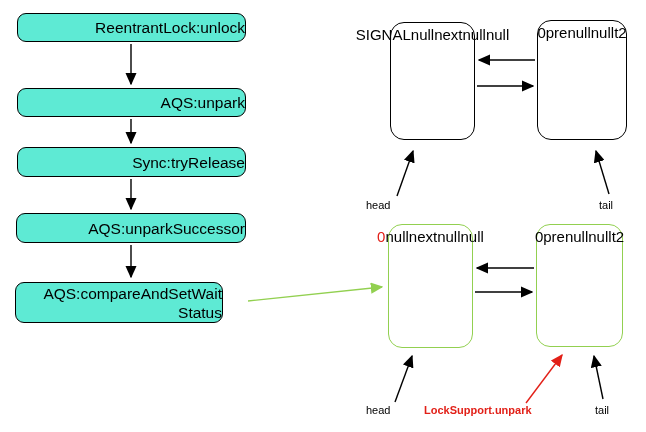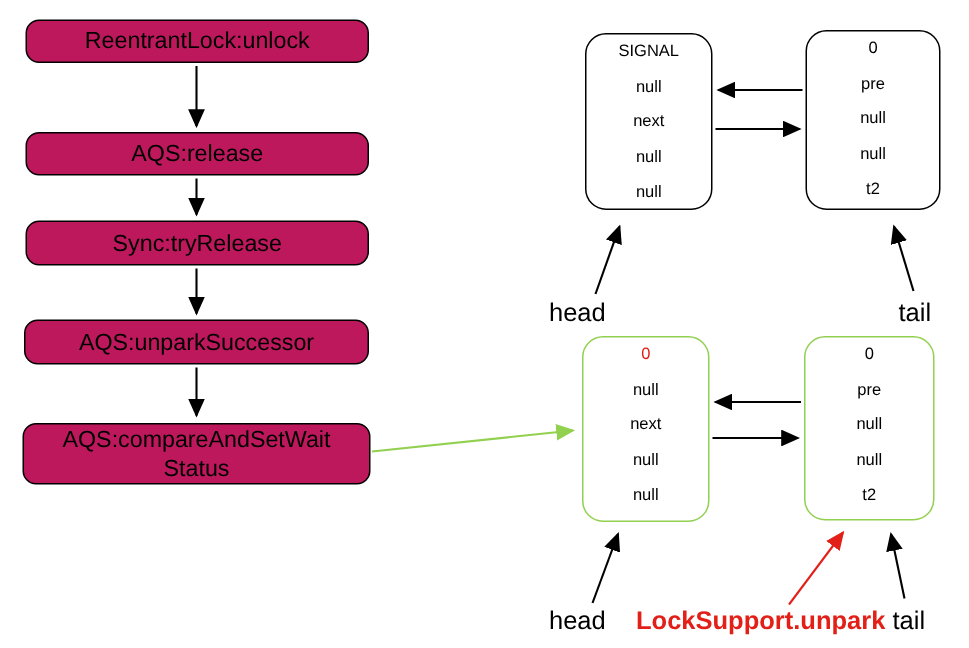--- a/index.html
+++ b/index.html
@@ -5,34 +5,34 @@
   * { margin:0; padding:0; box-sizing:border-box; }
   html,body { background:#ffffff; }
   .canvas {
     position:relative; width:646px; height:432px;
     background:var(--background,#ffffff);
     font-family:"Liberation Sans",sans-serif;
     color:var(--black,#000000); overflow:hidden;
   }
   .fbox {
     position:absolute; border:1.5px solid var(--black);
-    border-radius:9px; background:#be185d;
-    display:flex; flex-direction:column; align-items:center; justify-content:center;
+    border-radius:9px; background:#5eead4;
+    display:flex; flex-direction:column; align-items:flex-end; justify-content:center;
     font-size:15.5px; line-height:19px; text-align:center; white-space:nowrap;
   }
   .node {
     position:absolute; border:1.5px solid var(--black);
     border-radius:14px; background:#ffffff;
-    display:flex; flex-direction:column; 
-    font-size:11px; text-align:center;
+    display:flex; flex-direction:row; justify-content:center;
+    font-size:15px; text-align:center;
   }
   .node .row { line-height:23.5px; }
   .node.green { border-color:var(--green); }
   .red-text { color:var(--red); }
-  .lbl { position:absolute; font-size:17px; white-space:nowrap; }
+  .lbl { position:absolute; font-size:11px; white-space:nowrap; }
   svg.arrows { position:absolute; left:0; top:0; pointer-events:none; }
   line { stroke-width:1.4; }
 </style>
 </head>
 <body>
 
 <div class="canvas">
 
   <svg class="arrows" width="646" height="432">
     <defs>
@@ -65,29 +65,29 @@
 
     <line x1="395" y1="402" x2="412" y2="356" style="stroke:var(--black)" marker-end="url(#mB)"></line>
     <line x1="526" y1="403" x2="562" y2="355" style="stroke:var(--red)" marker-end="url(#mR)"></line>
     <line x1="603" y1="399" x2="594" y2="356" style="stroke:var(--black)" marker-end="url(#mB)"></line>
   </svg>
 
   <div class="fbox" style="left:17px; top:13px; width:229px; height:29px;">
     <span>ReentrantLock:unlock</span>
   </div>
   <div class="fbox" style="left:17px; top:88px; width:229px; height:29px;">
-    <span>AQS:release</span>
+    <span>AQS:unpark</span>
   </div>
   <div class="fbox" style="left:16px; top:213px; width:230px; height:30px;">
     <span>AQS:unparkSuccessor</span>
   </div>
   <div class="fbox" style="left:17px; top:147px; width:229px; height:30px;">
     <span>Sync:tryRelease</span>
   </div>
-  <div class="fbox" style="left:15px; top:282px; width:232px; height:41px;">
+  <div class="fbox" style="left:15px; top:282px; width:208px; height:41px;">
     <span>AQS:compareAndSetWait</span>
     <span>Status</span>
   </div>
 
   <div class="node" style="left:390px; top:22px; width:85px; height:118px;">
     <div class="row">SIGNAL</div>
     <div class="row">null</div>
     <div class="row">next</div>
     <div class="row">null</div>
     <div class="row">null</div>

